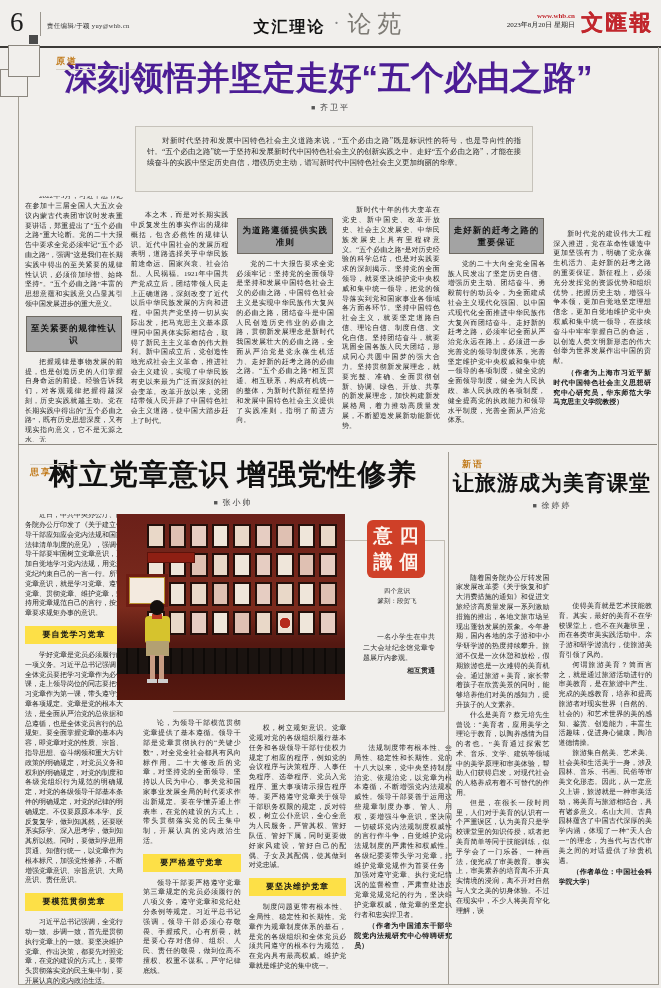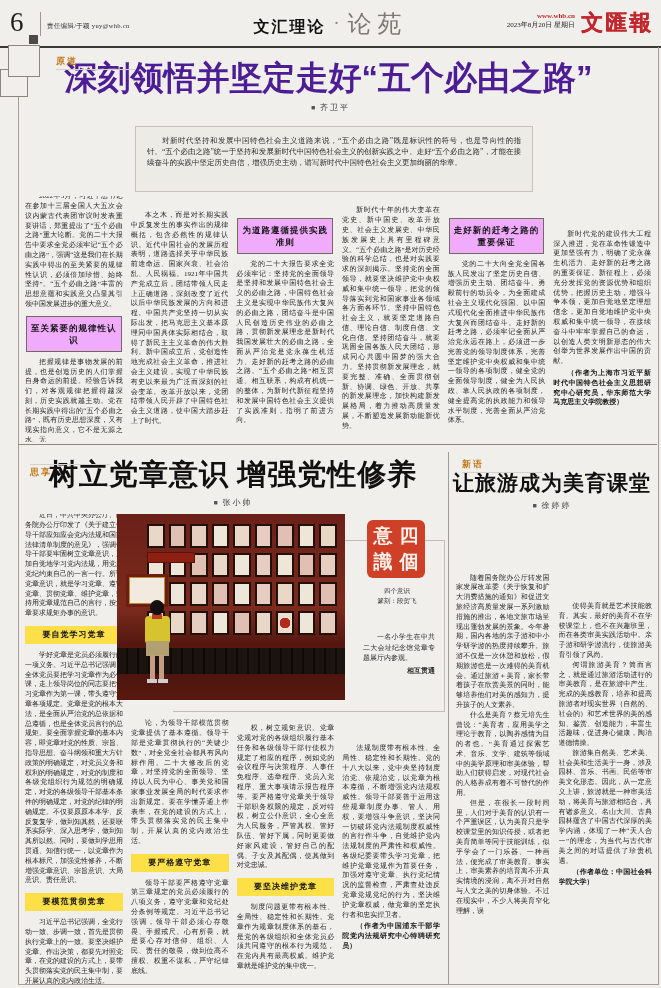--- a/index.html
+++ b/index.html
@@ -43,26 +43,26 @@
   
   .abstract{position:absolute;left:135px;top:126px;width:374px;height:48px;
       border:1px solid #c6c2ba;background:#edebe5;padding:8px 11px;
       font-size:7.5px;line-height:11.2px;text-align:justify;color:#2b2b2b;}
   .abstract p{margin:0;text-indent:2em;}
   
   .cols{position:absolute;display:flex;overflow:hidden;align-items:center;}
   .cols .col{flex:1 1 0;overflow:hidden;}
   .cols-top{left:25px;top:196px;width:626px;height:246px;gap:8px;}
   .cols-mid1{left:25px;top:514px;width:98px;height:470px;}
-  .cols-mid2{left:131px;top:712px;width:309px;height:272px;gap:8px;}
+  .cols-mid2{left:143px;top:712px;width:309px;height:272px;gap:8px;}
   .cols-right{left:456px;top:518px;width:196px;height:454px;gap:9px;}
   .body-para{margin:0;text-indent:2em;font-size:7px;line-height:9.8px;text-align:justify;color:#262626;}
   .author-note{margin:2px 0 0;text-indent:2em;font-size:7px;line-height:9.8px;text-align:justify;color:#1d1d1d;font-weight:bold;}
   .subhead-box{margin:6px 1px 6px;padding:5px 3px;border:1px solid #6f6a62;text-align:center;
-      font-weight:bold;font-size:8.5px;line-height:12px;letter-spacing:1px;color:#151515;background:#f0abfc;}
+      font-weight:bold;font-size:8.5px;line-height:12px;letter-spacing:1px;color:#151515;background:#a3a3a3;}
   .subhead-bar{margin:7px 0;padding:4px 2px;background:#fde047;text-align:center;
       font-weight:bold;font-size:8px;line-height:10px;letter-spacing:1px;color:#151515;}
   
   .div-h{position:absolute;left:18px;width:639px;top:444px;height:1px;background:#8d8880;}
   .div-v{position:absolute;left:448px;top:452px;width:1px;height:532px;background:#a19c93;}
   
   .photo-block{position:absolute;left:117px;top:514px;width:322px;height:190px;}
   .pl-right{position:absolute;right:-6px;top:26px;bottom:-8px;width:1px;background:#c2bdb4;}
   .pl-bottom{position:absolute;left:56px;right:-6px;bottom:-8px;height:1px;background:#c2bdb4;}
   .pl-top{position:absolute;left:228px;right:-6px;top:26px;height:1px;background:#c2bdb4;}

